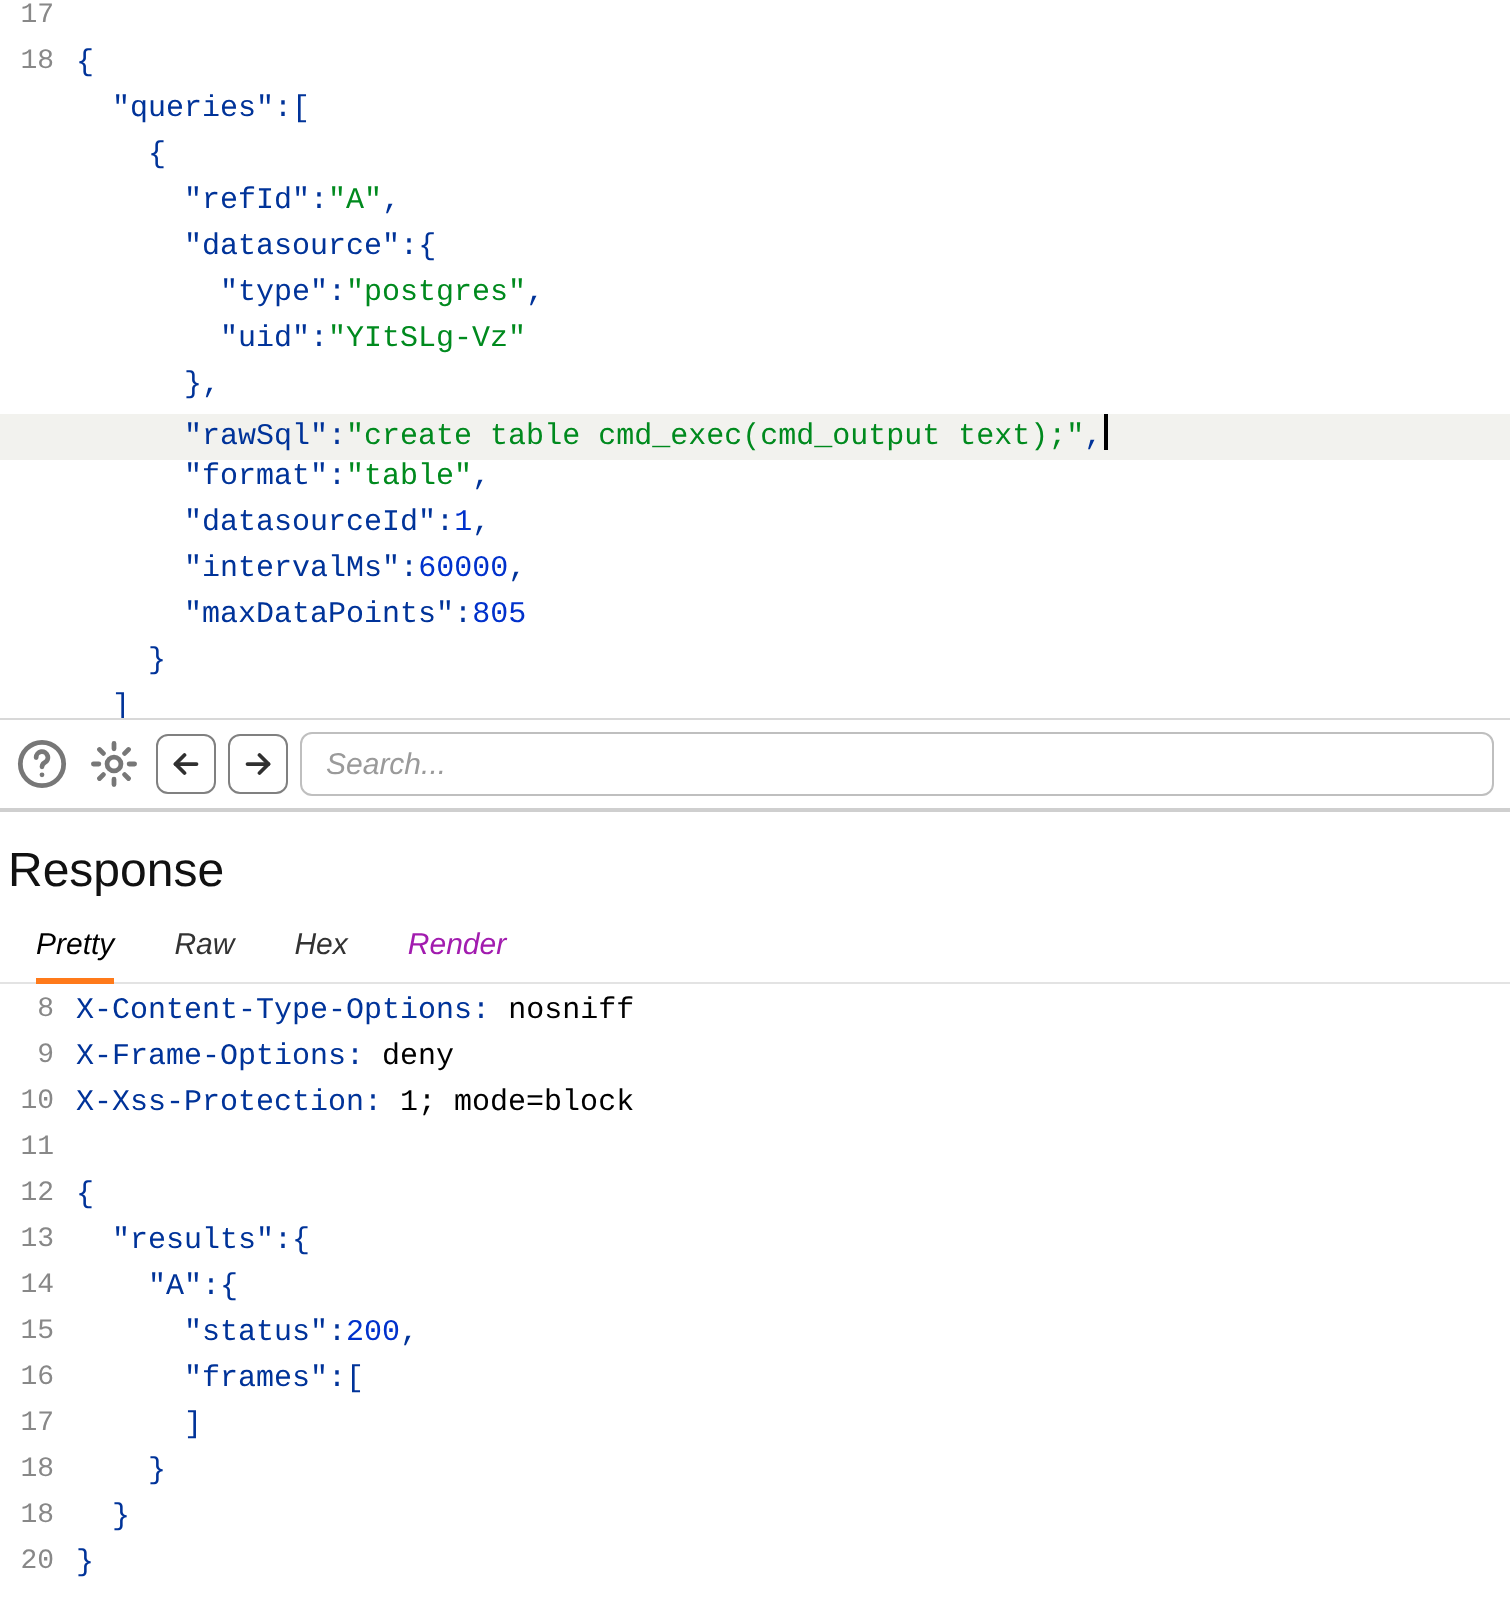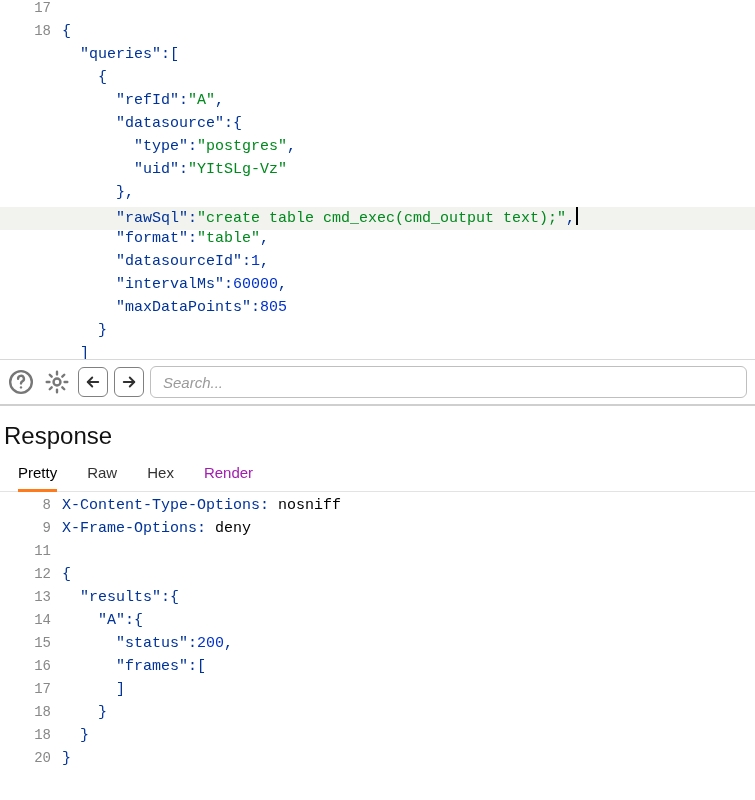--- a/index.html
+++ b/index.html
@@ -26,21 +26,21 @@
     user-select: none;
     font-size: 14px;
     border-right: 1px solid transparent;
   }
   .code {
     flex: 1;
     white-space: pre;
     padding-left: 4px;
     overflow: hidden;
   }
-  .line-row { display:flex; height:23px;padding-left:24px; }
+  .line-row { display:flex; height:23px; }
   .line-row.hl { background:#f2f2ee; }
   .k { color:#003399; }  
   .s { color:#008a1e; }  
   .n { color:#0031cc; }  
   .p { color:#003399; }  
   .header-name { color:#003399; }
   .header-val  { color:#000;text-align:center; }
   .cursor {
     display:inline-block;
     width:0;
@@ -96,20 +96,21 @@
     display:flex;
     gap:30px;
     padding:14px 0 0 18px;
     border-bottom:1px solid #e3e3e3;
     font-size:15px;
   }
   .tab {
     padding-bottom:8px;
     color:#333;
     cursor:pointer;
+    font-style:italic;
   }
   .tab.active {
     color:#000;
     border-bottom:3px solid #ff7a1a;
     margin-bottom:-1px;
   }
   .tab.muted { color:#a21caf; }
 
   .response-body {
     font-family: 'Courier New', Courier, monospace;
@@ -231,20 +232,24 @@
   <div class="response-body" id="resp-body">
       <div class="line-row">
         <div class="gutter">8</div>
         <div class="code"><span class="header-name">X-Content-Type-Options:</span> <span class="header-val">nosniff</span></div>
       </div>
       <div class="line-row">
         <div class="gutter">9</div>
         <div class="code"><span class="header-name">X-Frame-Options:</span> <span class="header-val">deny</span></div>
       </div>
       <div class="line-row">
+        <div class="gutter">10</div>
+        <div class="code"><span class="header-name">X-Xss-Protection:</span> <span class="header-val">1; mode=block</span></div>
+      </div>
+      <div class="line-row">
         <div class="gutter">11</div>
         <div class="code"></div>
       </div>
       <div class="line-row">
         <div class="gutter">12</div>
         <div class="code"><span class="p">{</span></div>
       </div>
       <div class="line-row">
         <div class="gutter">13</div>
         <div class="code">  <span class="k">"results"</span><span class="p">:</span><span class="p">{</span></div>

